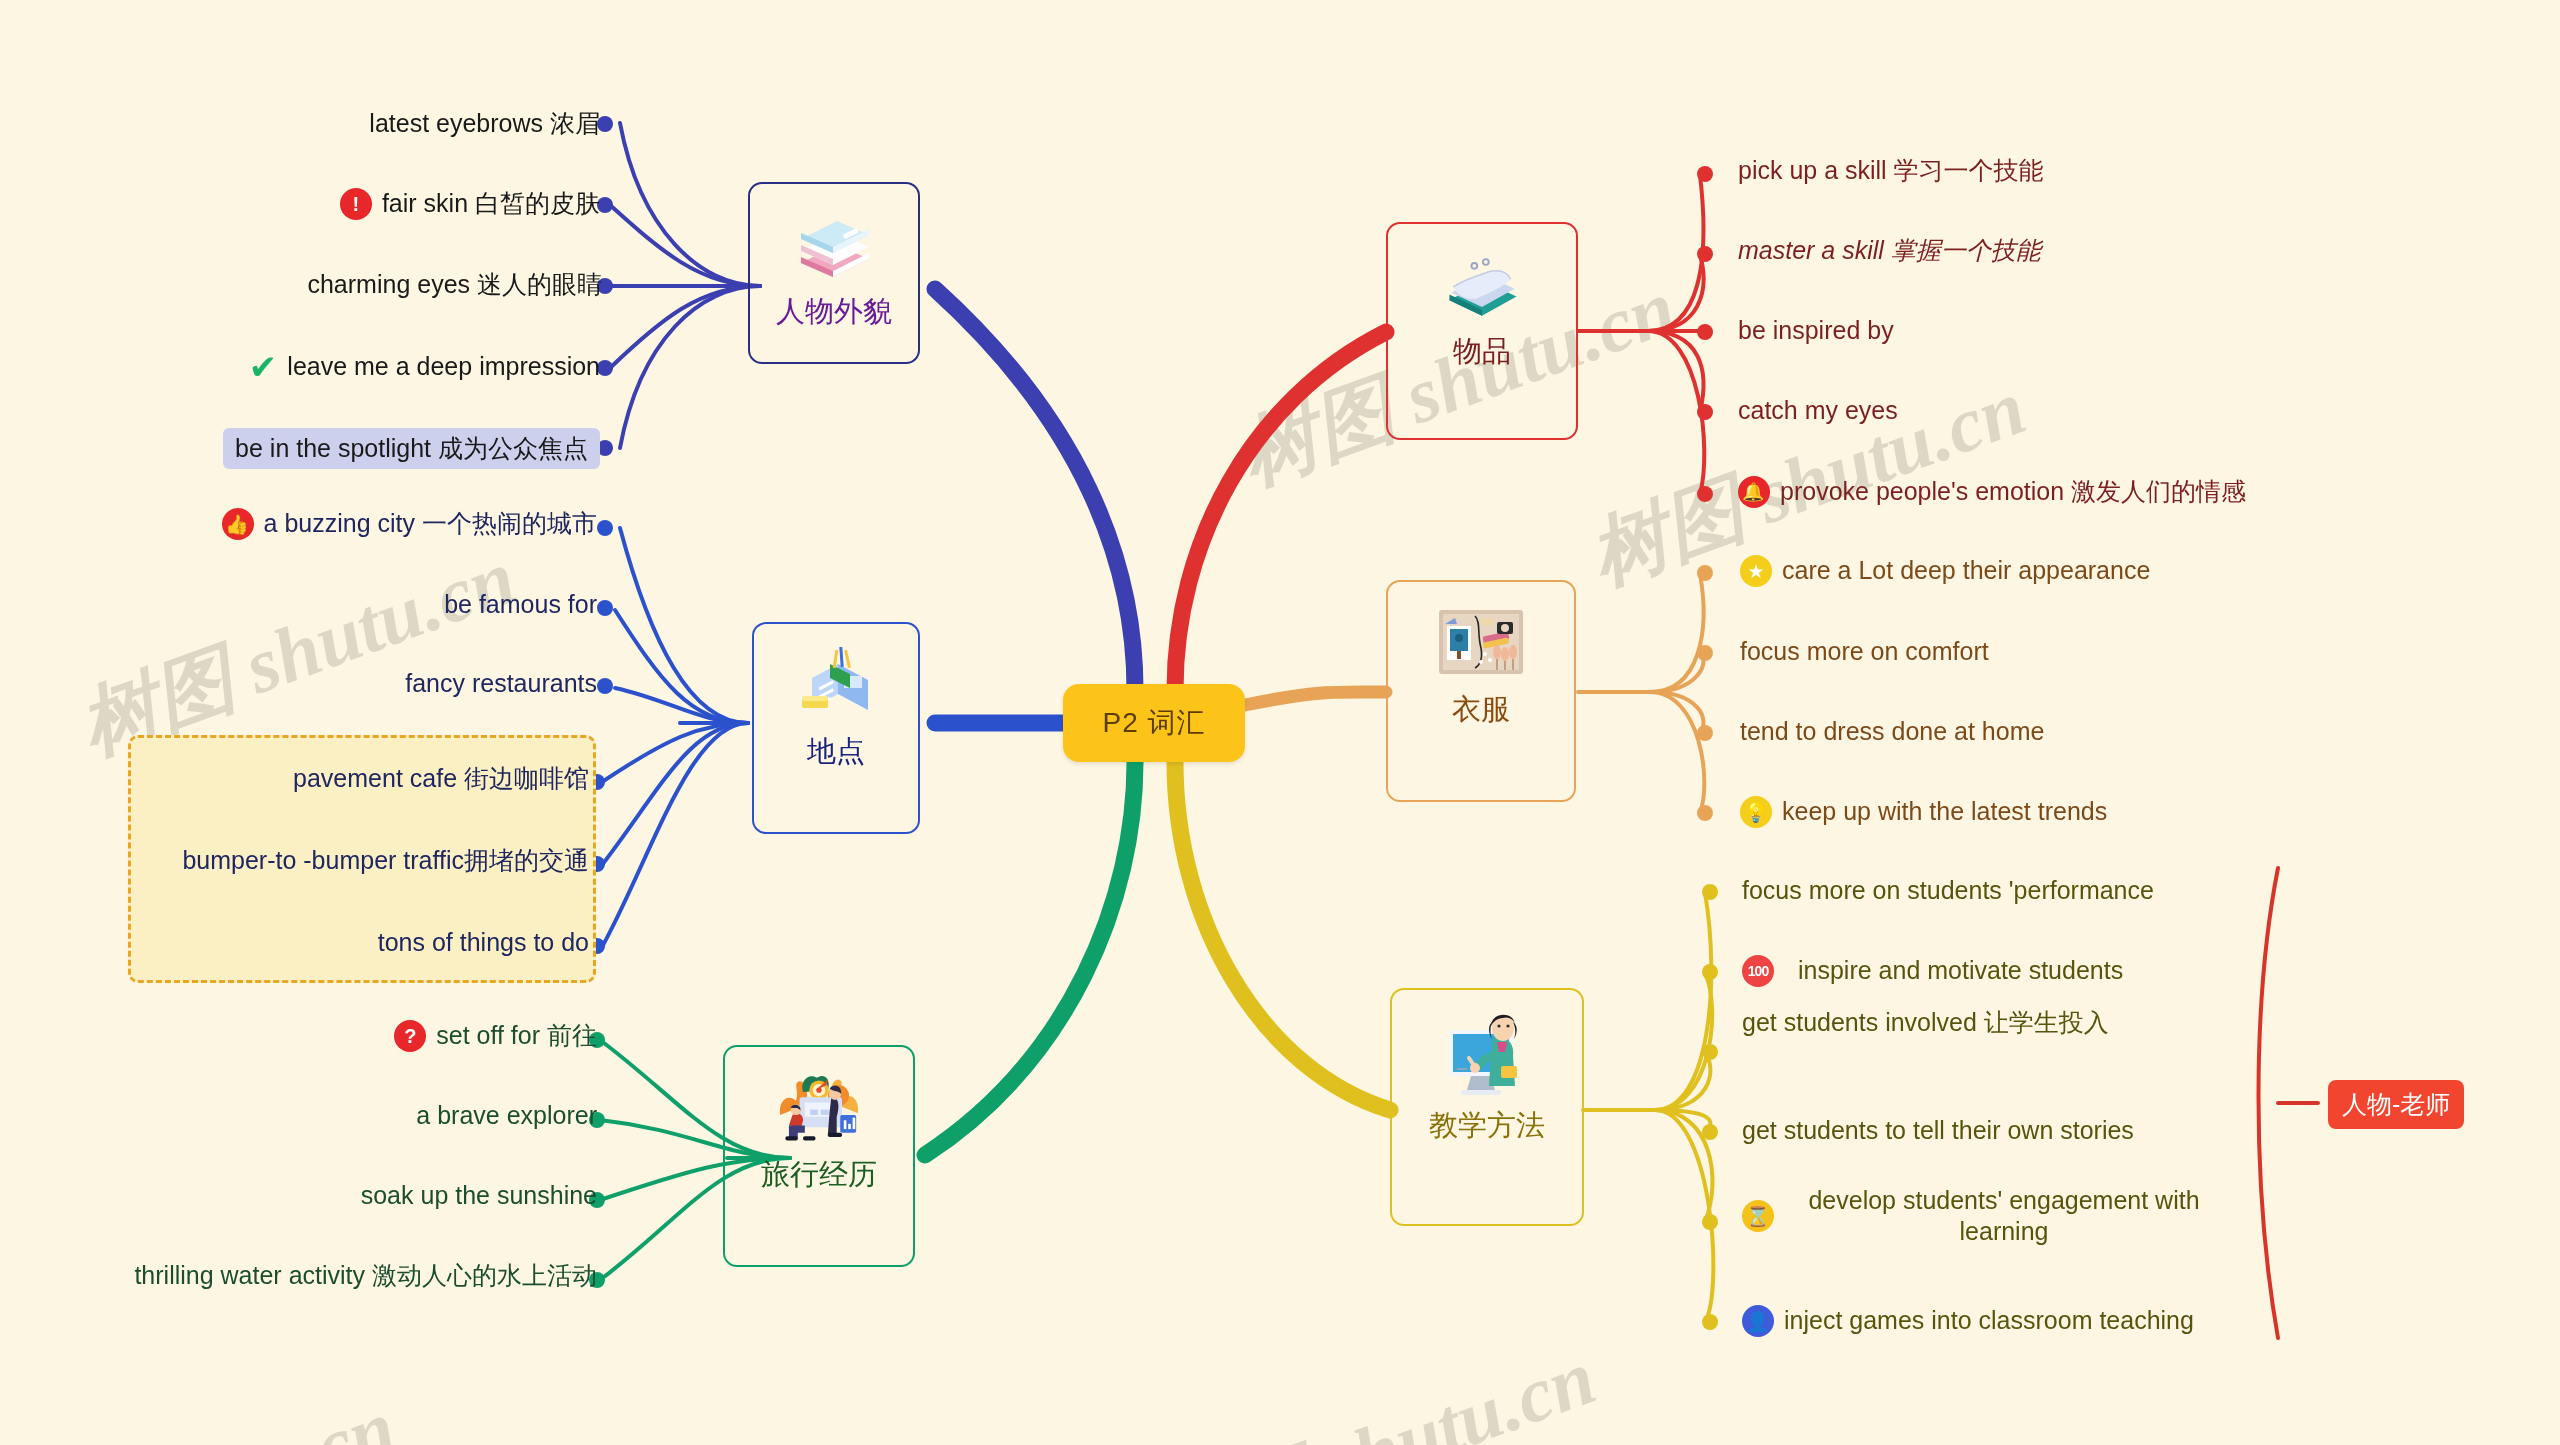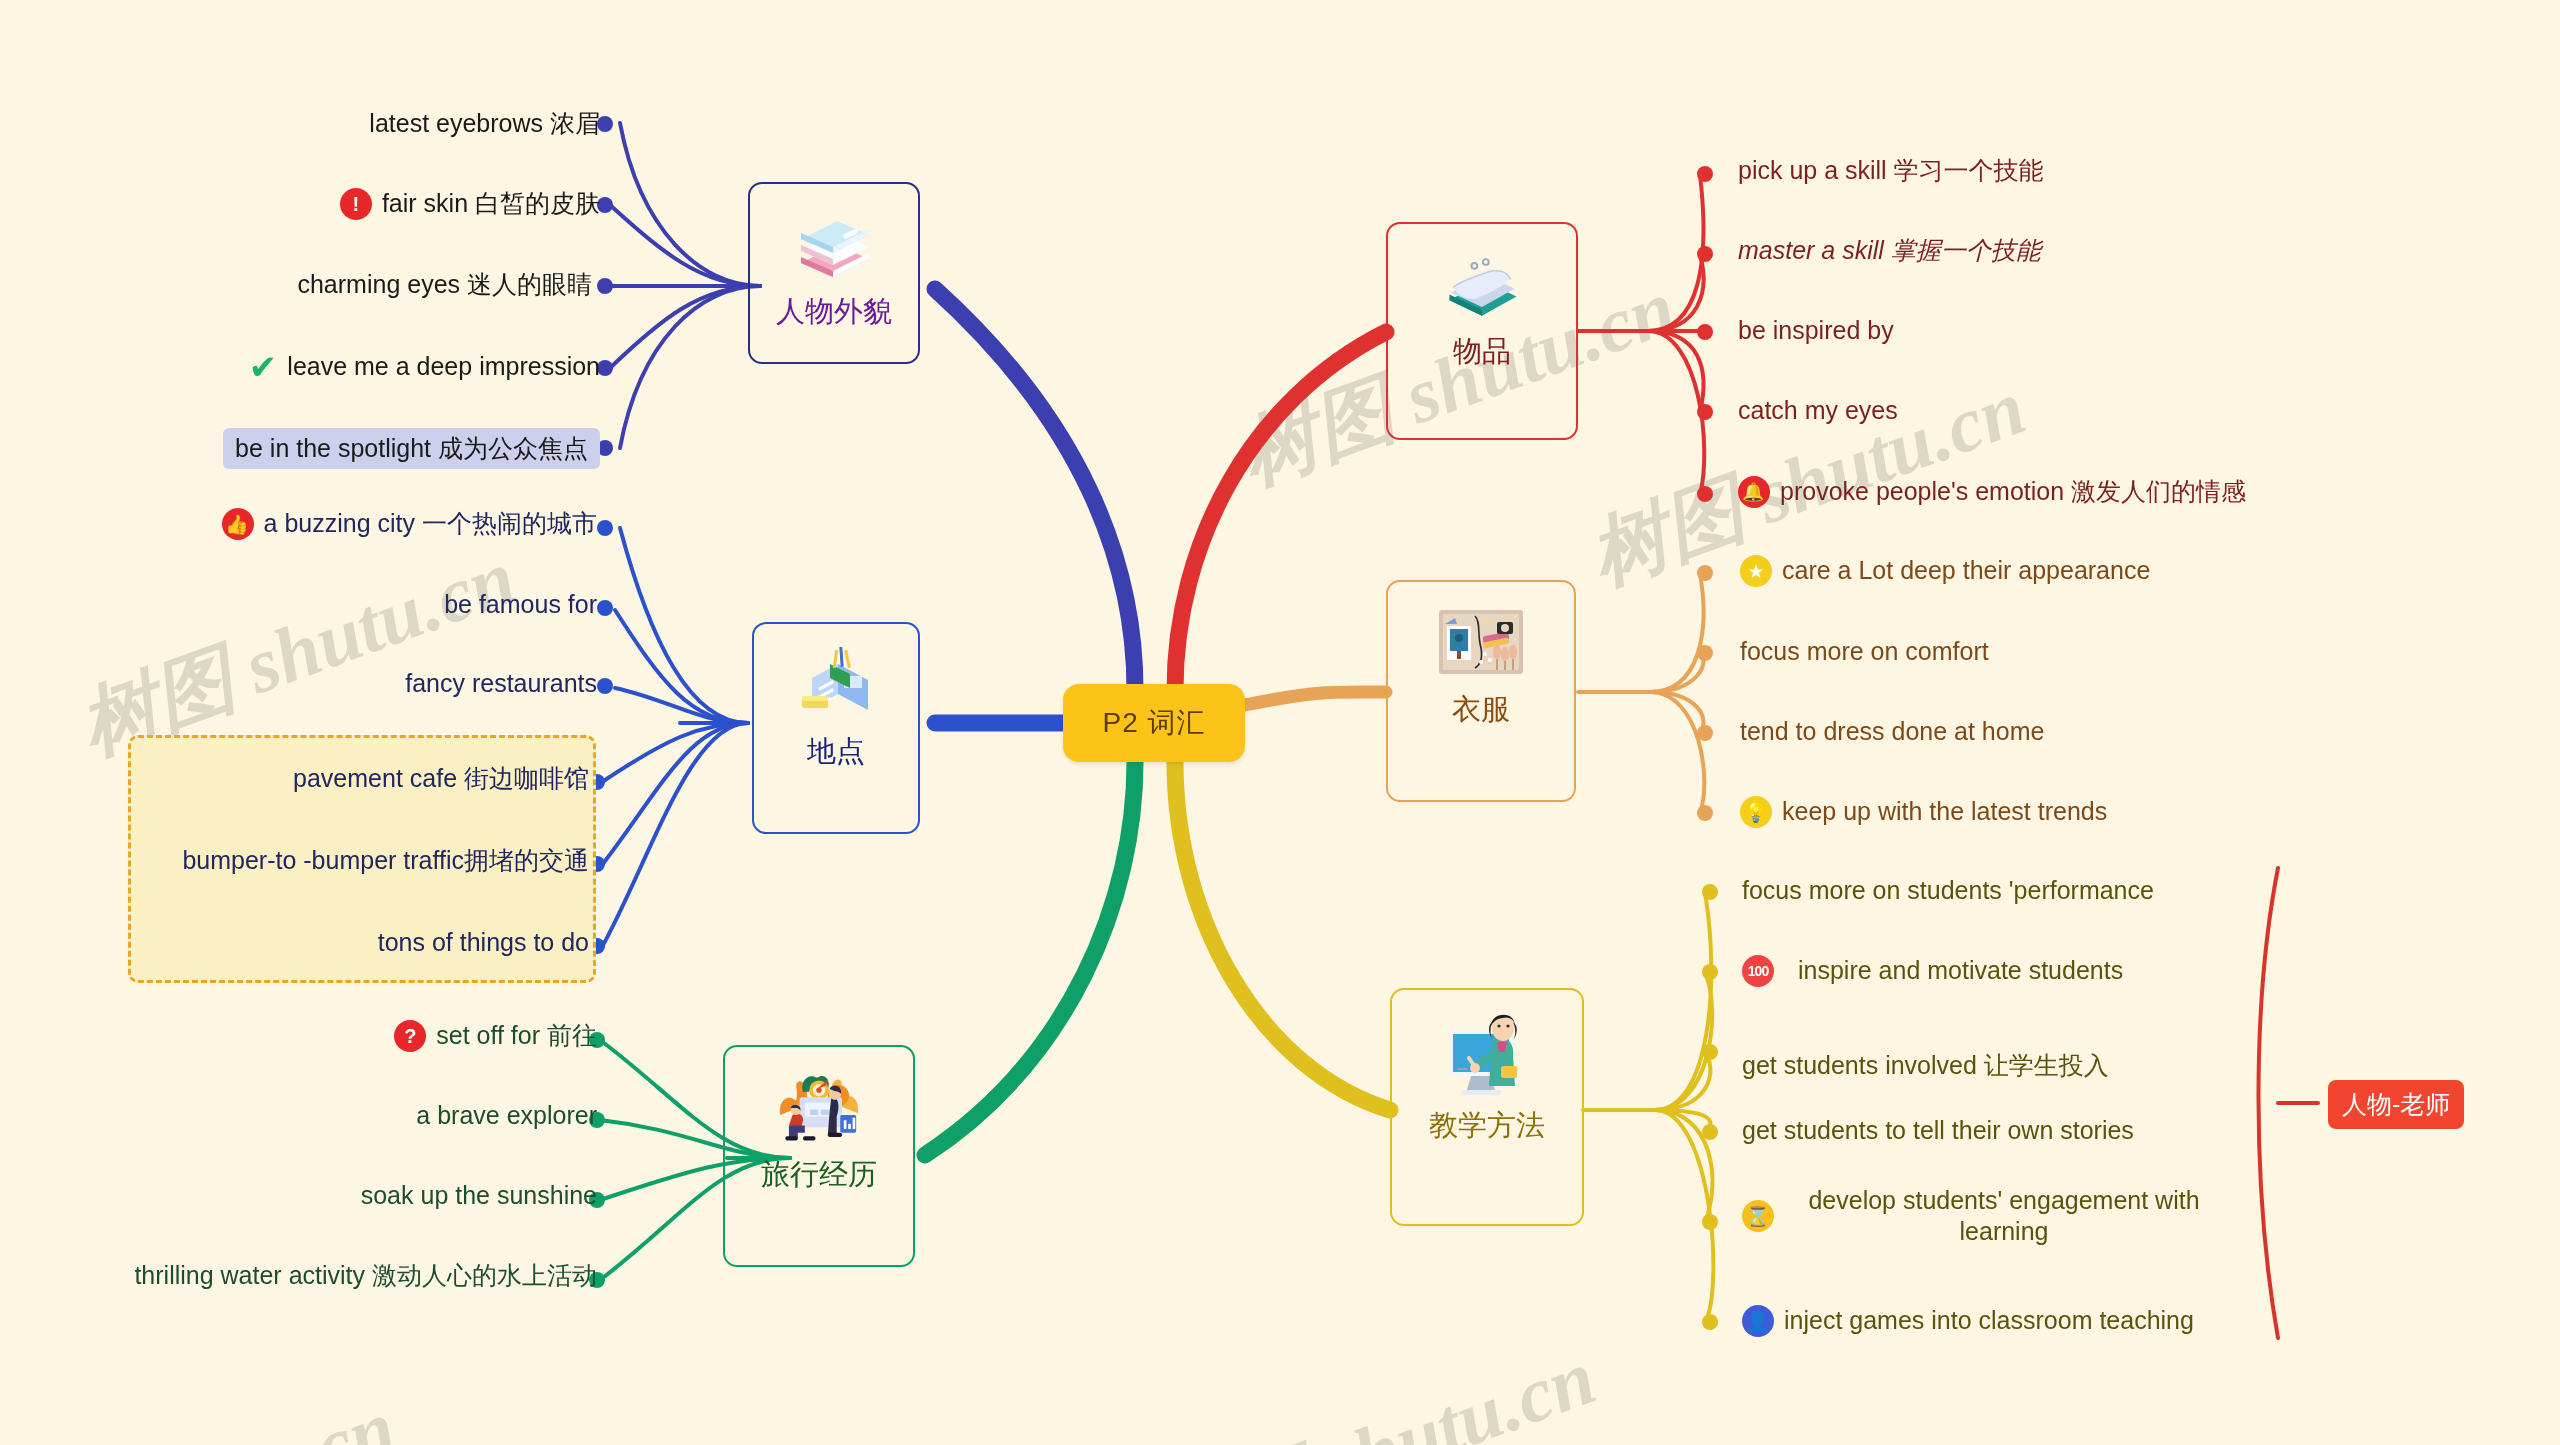--- a/index.html
+++ b/index.html
@@ -281,21 +281,21 @@
   <div class="leaf rt" style="left:160px;top:108px;width:440px;">
     <span class="txt" style="color:#1A1A1A;">latest eyebrows 浓眉</span>
   </div>
 
   <div class="leaf rt" style="left:160px;top:188px;width:440px;">
     <span class="badge excl">!</span>
     <span class="icon-gap"></span>
     <span class="txt" style="color:#1A1A1A;">fair skin 白皙的皮肤</span>
   </div>
 
-  <div class="leaf rt" style="left:152px;top:269px;width:440px;">
+  <div class="leaf rt" style="left:162px;top:269px;width:440px;">
     <span class="txt" style="color:#1A1A1A;">charming eyes 迷人的眼睛</span>
   </div>
 
   <div class="leaf rt" style="left:160px;top:350px;width:440px;">
     <span class="check">✔</span>
     <span class="icon-gap"></span>
     <span class="txt" style="color:#1A1A1A;">leave me a deep impression</span>
   </div>
 
   <div class="leaf rt" style="left:160px;top:428px;width:440px;">
@@ -513,21 +513,21 @@
   <div class="leaf lt" style="left:1742px;top:875px;width:700px;">
     <span class="txt" style="color:#58540D;">focus more on students 'performance</span>
   </div>
 
   <div class="leaf lt" style="left:1742px;top:955px;width:700px;">
     <span class="badge hundred">100</span>
     <span class="icon-gap" style="width:24px;"></span>
     <span class="txt" style="color:#58540D;">inspire and motivate students</span>
   </div>
 
-  <div class="leaf lt" style="left:1742px;top:1050px;width:700px;">
+  <div class="leaf lt" style="left:1742px;top:1007px;width:700px;">
     <span class="txt" style="color:#58540D;">get students involved 让学生投入</span>
   </div>
 
   <div class="leaf lt" style="left:1742px;top:1115px;width:700px;">
     <span class="txt" style="color:#58540D;">get students to tell their own stories</span>
   </div>
 
   <div class="leaf lt" style="left:1742px;top:1185px;width:470px;">
     <span class="badge hourglass">⌛</span>
     <span class="icon-gap" style="width:22px;"></span>

